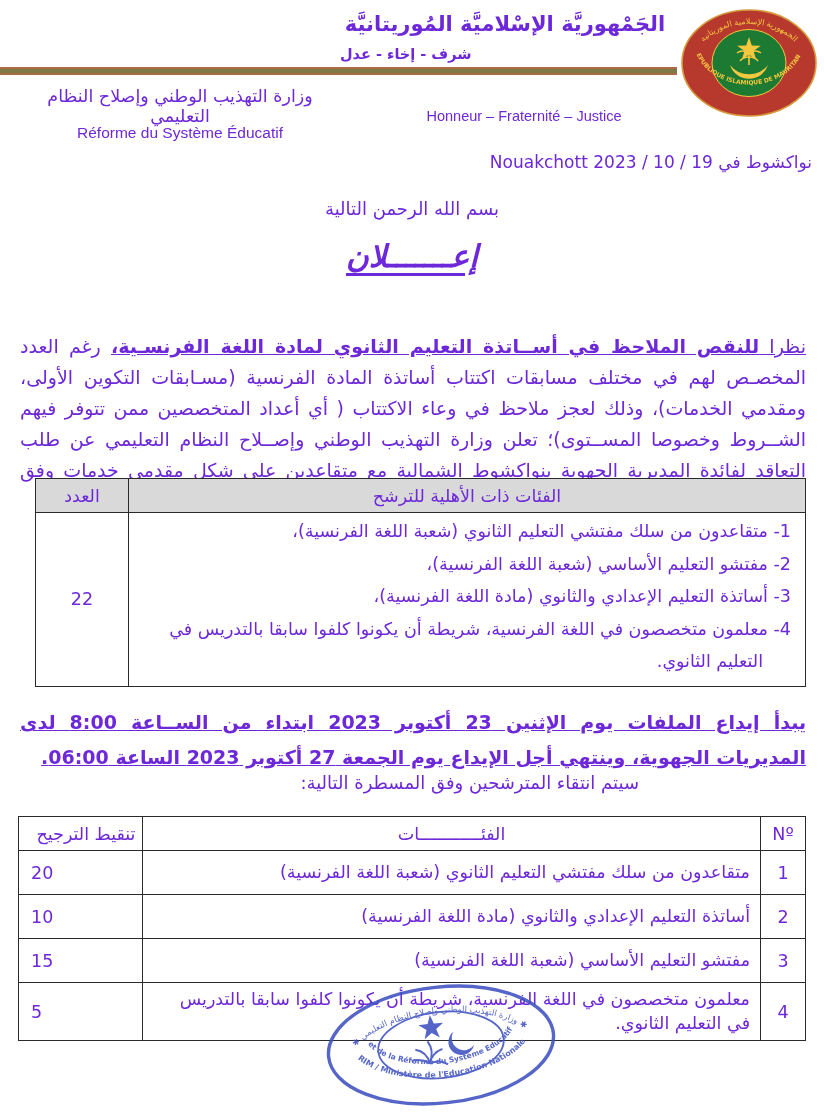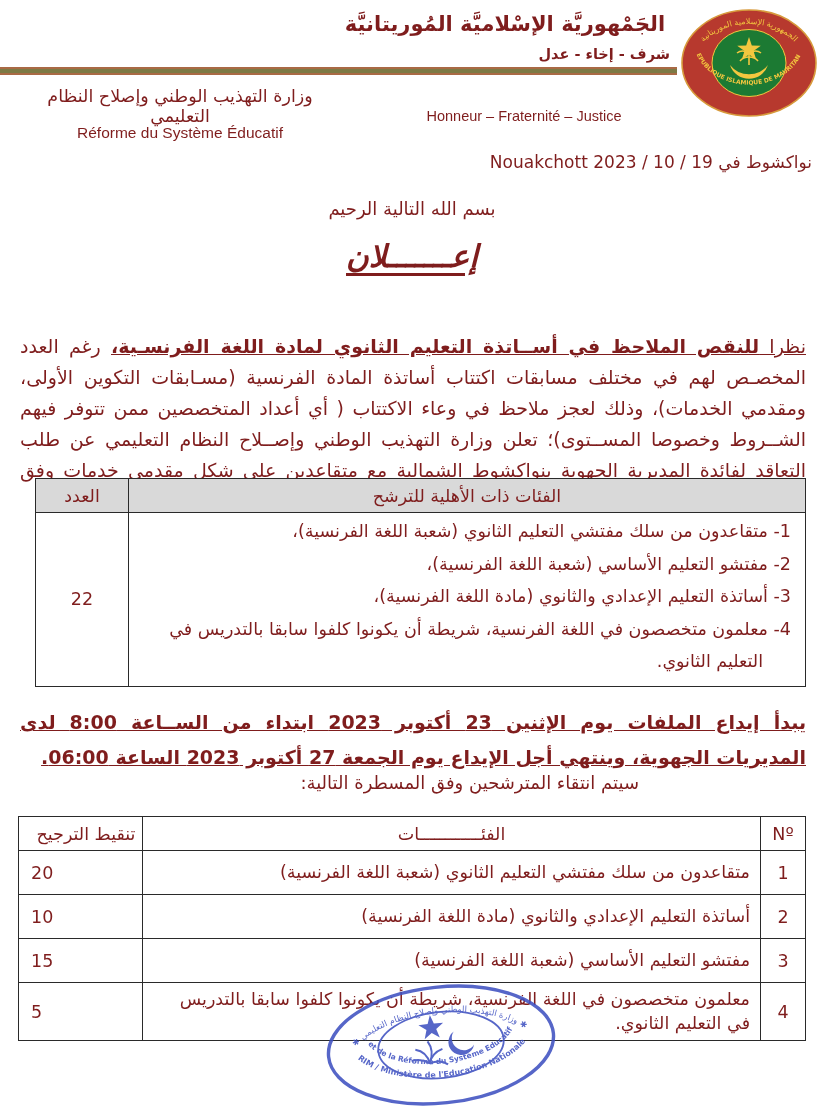--- a/index.html
+++ b/index.html
@@ -1,22 +1,22 @@
 <!DOCTYPE html>
 <html lang="ar"><head>
 <meta charset="utf-8">
 <style>
   html,body{margin:0;padding:0;background:#ffffff;}
   .page{position:relative;width:824px;height:1112px;background:#fff;overflow:hidden;
-        font-family:"Liberation Sans",sans-serif;color:#7f1d1d;}
+        font-family:"Liberation Sans",sans-serif;color:#6d28d9;}
   .ar{font-family:"DejaVu Sans",sans-serif;}
   .abs{position:absolute;}
   
   .rep-title{top:12px;left:340px;width:330px;text-align:center;font-size:21px;font-weight:bold;direction:rtl;}
-  .rep-motto{top:46px;left:340px;width:330px;text-align:right;font-size:14.5px;font-weight:bold;direction:rtl;}
+  .rep-motto{top:46px;left:340px;width:330px;text-align:left;font-size:14.5px;font-weight:bold;direction:rtl;}
   .divider{top:67px;left:0;width:677px;height:4px;background:#7d7a45;
            border-top:2px solid #a96a45;border-bottom:2px solid #a96a45;}
   .ministry-ar{top:86px;left:18px;width:324px;text-align:center;font-size:17.5px;direction:rtl;}
   .ministry-fr{top:122px;left:18px;width:324px;text-align:center;font-size:15.5px;line-height:21px;}
   .rep-fr{top:88px;left:378px;width:292px;text-align:center;font-size:15px;font-weight:bold;}
   .motto-fr{top:108px;left:378px;width:292px;text-align:center;font-size:14.5px;}
   .date-line{top:152px;right:12px;direction:rtl;font-size:17px;}
   
   .bismillah{top:198px;left:0;width:824px;text-align:center;font-size:18px;direction:rtl;}
   .announce{top:238px;left:0;width:824px;text-align:center;font-size:31px;font-weight:bold;font-style:italic;direction:rtl;}
@@ -87,21 +87,21 @@
 
   <div class="abs ministry-ar ar">وزارة التهذيب الوطني وإصلاح النظام التعليمي</div>
   <div class="abs ministry-fr">
     <div>Réforme du Système Éducatif</div>
   </div>
 
   <div class="abs motto-fr">Honneur – Fraternité – Justice</div>
 
   <div class="abs date-line ar">نواكشوط في 19 / 10 / 2023 Nouakchott</div>
 
-  <div class="abs bismillah ar">بسم الله التالية الرحيم</div>
+  <div class="abs bismillah ar">بسم الله الرحمن التالية</div>
 
   <div class="abs announce ar">
     <span>إعـــــــلان</span>
   </div>
 
   <p class="abs intro ar"><span class="u">نظرا </span><span class="bu">للنقص الملاحظ في أســاتذة التعليم الثانوي لمادة اللغة الفرنسـية،</span><span> رغم العدد المخصـص لهم في مختلف مسابقات اكتتاب أساتذة المادة الفرنسية (مسـابقات التكوين الأولى، ومقدمي الخدمات)، وذلك لعجز ملاحظ في وعاء الاكتتاب ( أي أعداد المتخصصين ممن تتوفر فيهم الشــروط وخصوصا المســتوى)؛ تعلن وزارة التهذيب الوطني وإصــلاح النظام التعليمي عن طلب التعاقد  لفائدة المديرية الجهوية بنواكشوط الشمالية مع متقاعدين على شكل مقدمي خدمات وفق البيانات التالية:</span></p>
 
   <table class="abs table1 ar">
     <thead>
       <tr>

